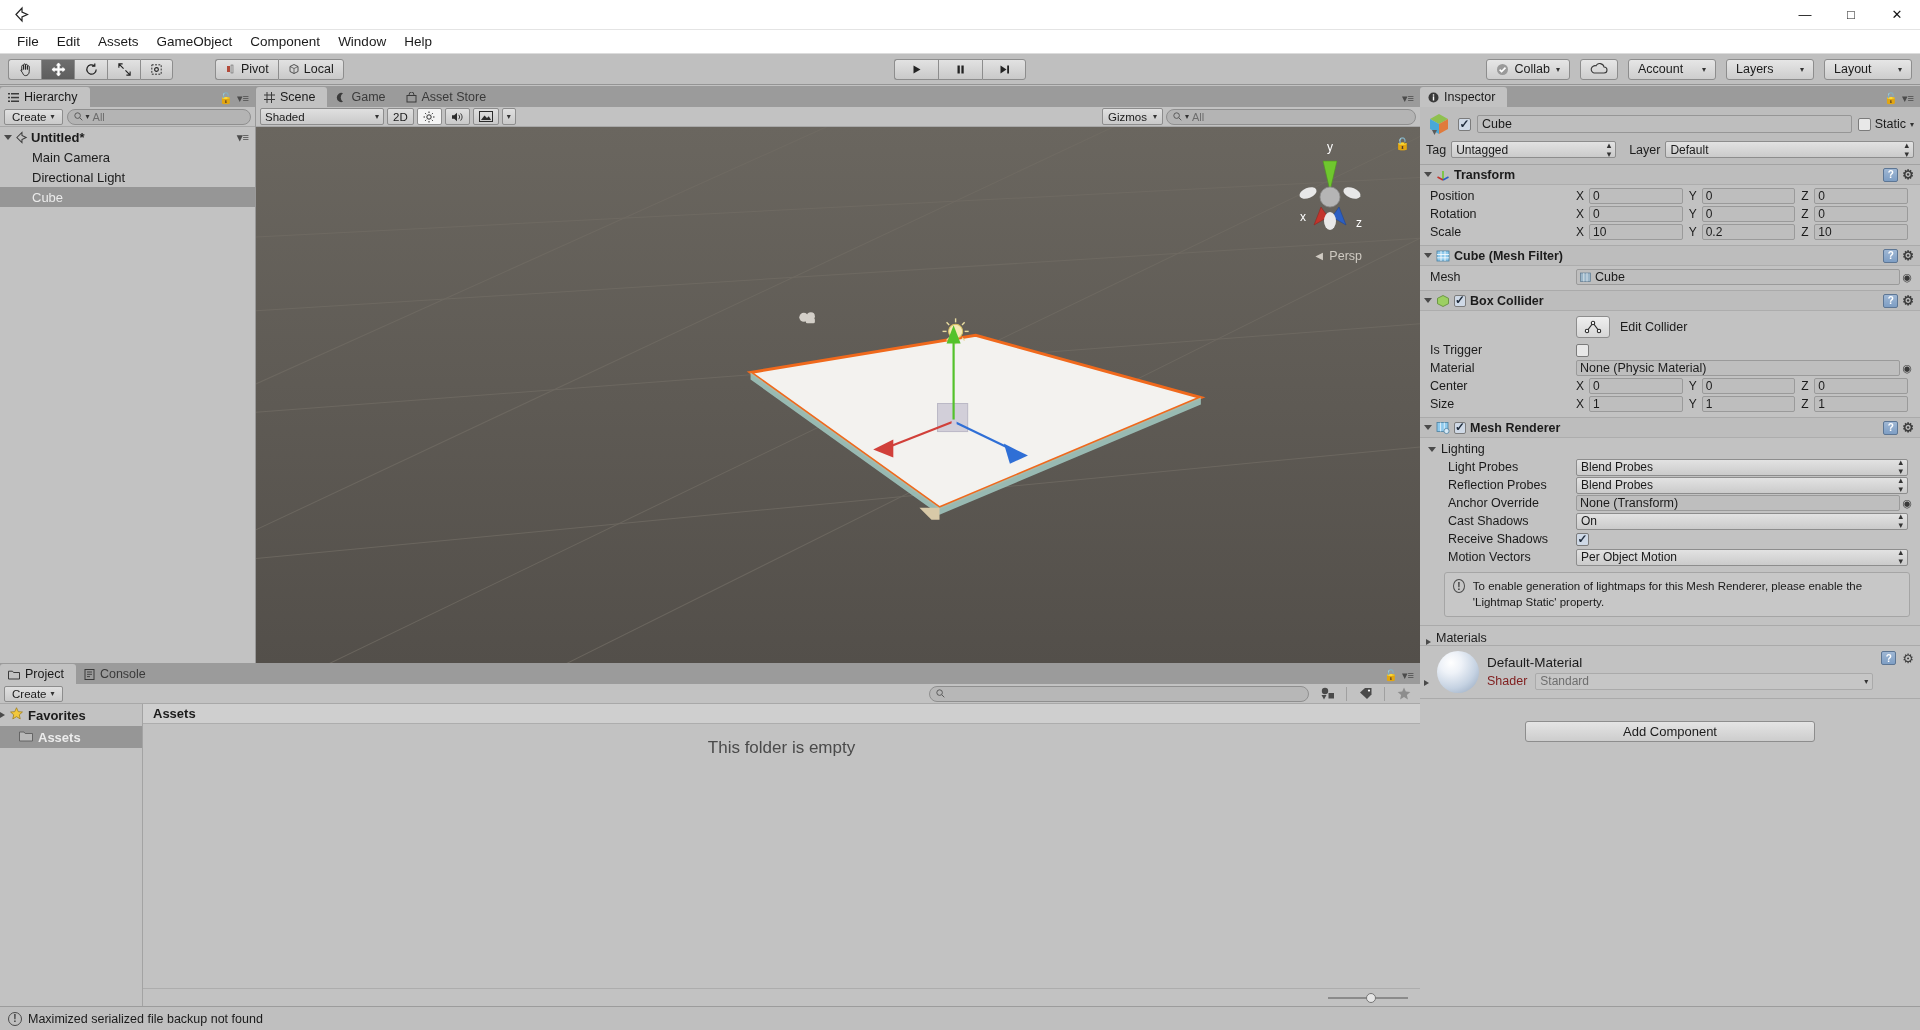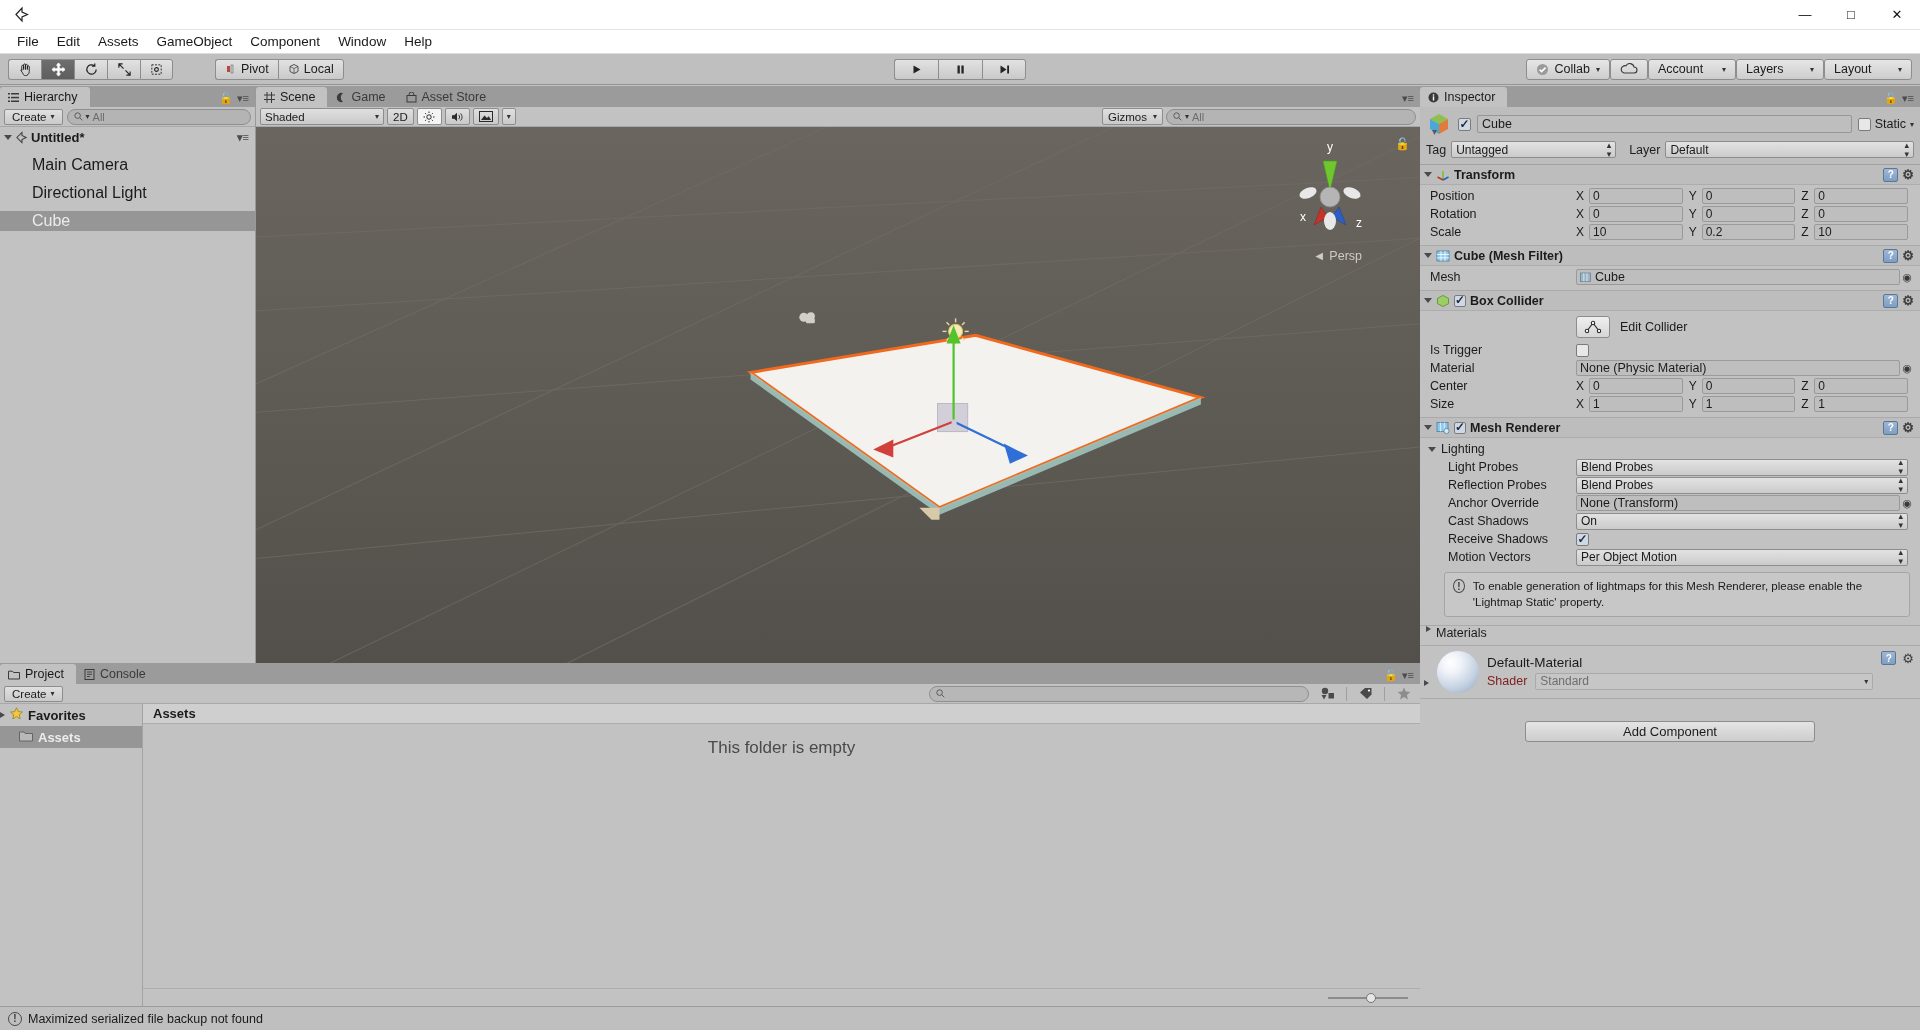--- a/index.html
+++ b/index.html
@@ -79,21 +79,21 @@
   .play-btn {
     width: 44px; height: 21px;
     background: linear-gradient(#e2e2e2,#c9c9c9);
     border: 1px solid #8d8d8d; border-right-width: 0;
     display: flex; align-items: center; justify-content: center;
     cursor: default;
   }
   .play-btn:first-child { border-radius: 3px 0 0 3px; }
   .play-btn:last-child  { border-radius: 0 3px 3px 0; border-right-width: 1px; }
 
-  .tb-right { margin-left: auto; display: flex; align-items: center; }
+  .tb-right { margin-left: auto; display: flex; align-items: center; gap: 10px; }
   .rbtn {
     height: 21px; padding: 0 9px;
     background: linear-gradient(#e6e6e6,#cdcdcd);
     border: 1px solid #8d8d8d; border-radius: 3px;
     display: flex; align-items: center; gap: 6px;
     font-size: 12.5px; cursor: default; white-space: nowrap;
   }
   .rbtn.wide { min-width: 88px; justify-content: space-between; }
   .caret { font-size: 8px; color: #333; }
 
@@ -142,21 +142,21 @@
     font-size: 11px; color: #6d6d6d; gap: 3px;
   }
   .hier-list { flex: 1; background: #c2c2c2; overflow: hidden; }
   .hier-root {
     height: 20px; display: flex; align-items: center;
     padding-left: 4px; font-weight: bold; font-size: 13px;
     gap: 3px; position: relative;
   }
   .hier-row {
     height: 20px; display: flex; align-items: center;
-    padding-left: 32px; font-size: 16px; cursor: default; margin-top: 8px;
+    padding-left: 32px; font-size: 13px; cursor: default;
   }
   .hier-row.selected { background: #969696; color: #ebebeb; }
   .tri {
     width: 0; height: 0; border-left: 5px solid #4a4a4a;
     border-top: 3.5px solid transparent; border-bottom: 3.5px solid transparent;
   }
   .tri.down {
     border-left: 4px solid transparent; border-right: 4px solid transparent;
     border-top: 5.5px solid #4a4a4a; border-bottom: 0;
   }
@@ -279,21 +279,21 @@
     border: 1px solid #8d8d8d; border-radius: 3px;
     display: flex; align-items: center; justify-content: center;
   }
   .info-box {
     margin: 6px 4px 4px 18px; padding: 6px 8px;
     background: #c7c7c7; border: 1px solid #a5a5a5; border-radius: 3px;
     display: flex; gap: 8px; align-items: flex-start;
   }
   .info-box .txt { font-size: 11.5px; line-height: 1.35; color: #1a1a1a; }
   .foldout-row {
-    height: 20px; display: flex; align-items: flex-start; gap: 5px;
+    height: 20px; display: flex; align-items: flex-end; gap: 5px;
     padding-left: 6px; font-size: 12.5px;
     border-bottom: 1px solid #aaa;
   }
   .mat-row {
     display: flex; align-items: center; gap: 8px;
     padding: 5px 6px 5px 4px; border-bottom: 1px solid #aaa;
   }
   .mat-sphere {
     width: 42px; height: 42px; border-radius: 50%;
     background: radial-gradient(circle at 33% 28%, #ffffff 0%, #eef2f8 26%, #c5d2e2 62%, #9fb0c6 88%, #8c9db4 100%);

